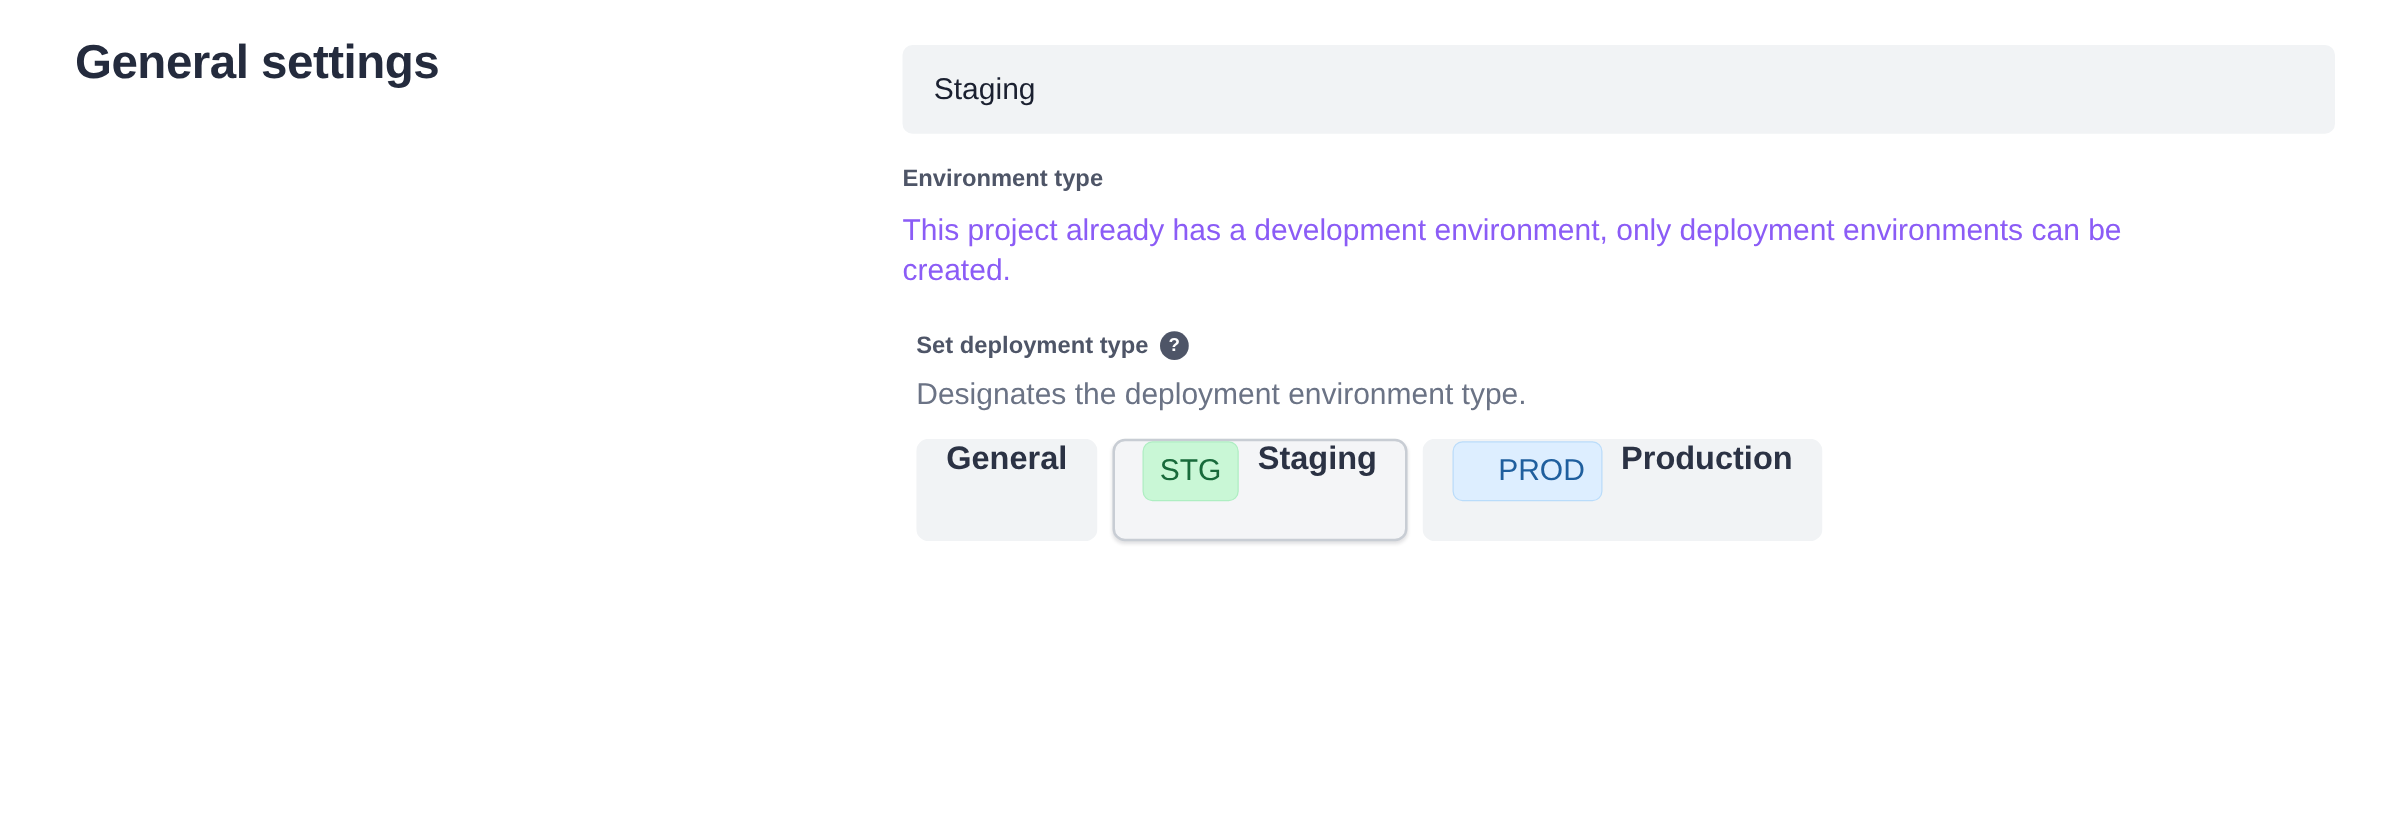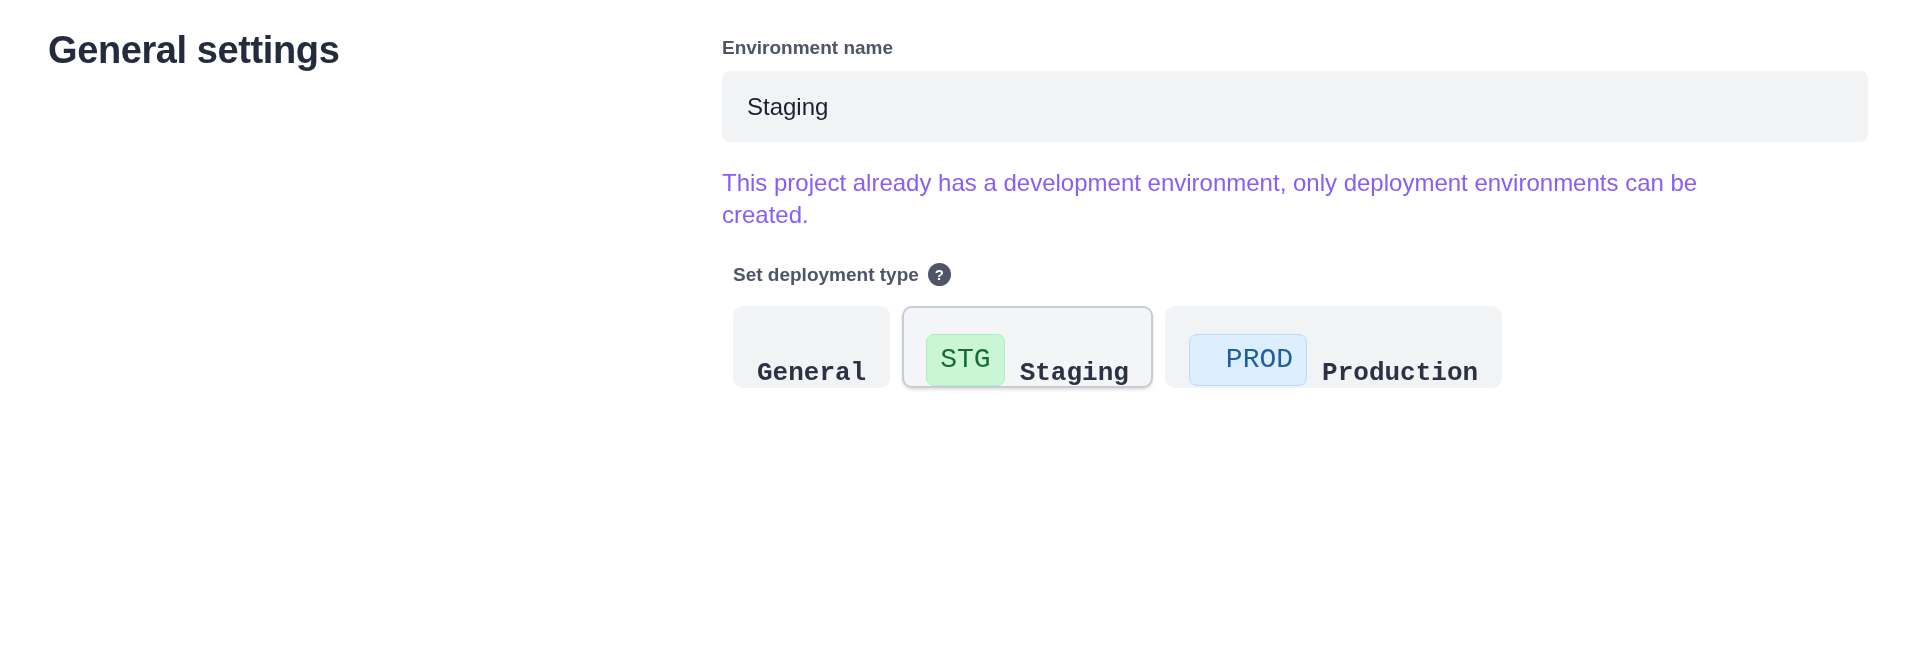--- a/index.html
+++ b/index.html
@@ -15,21 +15,21 @@
   .page {
     position: relative;
     width: 1916px;
     height: 652px;
     background: #ffffff;
   }
 
   
   .section-title {
     position: absolute;
-    left: 48px;
+    left: 60px;
     top: 28px;
     width: 600px;
     font-size: 38px;
     font-weight: 700;
     letter-spacing: -0.4px;
     color: #242b3d;
     line-height: 1.2;
   }
 
   
@@ -111,42 +111,42 @@
     margin-top: 19px;
   }
 
   .option-btn {
     height: 82px;
     background: #f1f3f5;
     border: 2px solid transparent;
     border-radius: 10px;
     padding: 0 22px;
     display: flex;
-    align-items: flex-end;
+    align-items: flex-start;
     gap: 15px;
     cursor: pointer;
-    font-family: Liberation Mono, monospace;
+    font-family: Liberation Sans, sans-serif;
   }
 
   .option-btn.selected {
     border-color: #c8cdd4;
     background: #f4f5f7;
     box-shadow: 0 2px 3px rgba(20,25,40,0.13);
   }
 
   .option-label {
     font-size: 26px;
     font-weight: 700;
     color: #2b3244;
     line-height: 1;
     white-space: nowrap;
   }
 
   .badge {
-    font-size: 28px;
+    font-size: 24px;
     line-height: 1;
     padding: 11px 13px;
     border-radius: 8px;
     border: 1.5px solid transparent;
     white-space: nowrap;
   }
 
   .badge.stg {
     background: #c9f7d6;
     border-color: #aeeec2;
@@ -163,36 +163,37 @@
 </head>
 <body>
 
 <div class="page">
 
   <h1 class="section-title">General settings</h1>
 
   <div class="form-col">
 
     <div class="field-block">
-      <div class="field-label">
-        <span>Environment name</span>
-      </div>
       <input class="text-input" type="text" value="Staging" style="">
     </div>
 
     <div class="field-block tight">
+      <div class="field-label">
+        <span>Environment type</span>
+      </div>
       <p class="helper-text">This project already has a development environment, only deployment environments can be created.</p>
     </div>
 
     <div class="deploy-group">
       <div class="field-label">
         <span>Set deployment type</span>
         <span class="help-icon">?</span>
       </div>
 
+      <p class="deploy-desc">Designates the deployment environment type.</p>
 
       <div class="option-row">
 
         <button class="option-btn">
           <span class="option-label">General</span>
         </button>
 
         <button class="option-btn selected">
           <span class="badge stg">STG</span>
           <span class="option-label">Staging</span>

